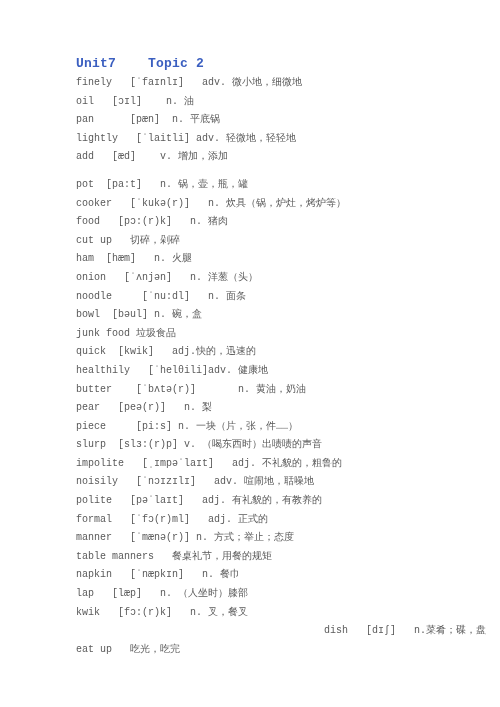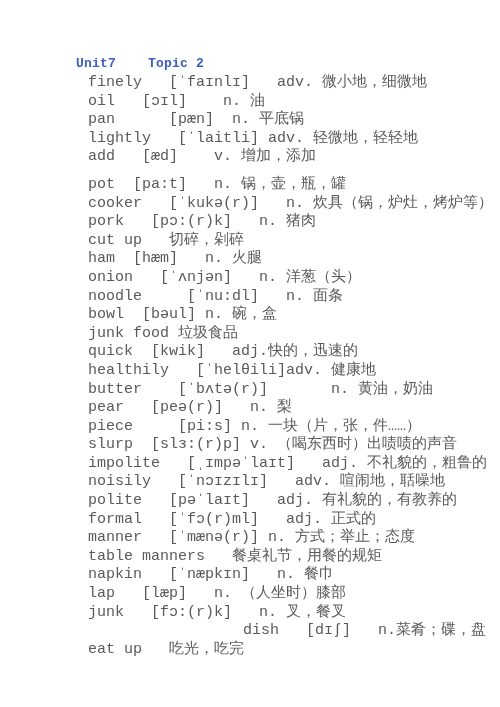--- a/index.html
+++ b/index.html
@@ -37,64 +37,63 @@
     margin: 0 0 3px 0;
     white-space: pre;
   }
   .entry-list {
     margin: 0;
     padding: 0;
     list-style: none;
   }
   .entry {
     font-family: "Liberation Mono", "DejaVu Sans Mono", monospace;
-    font-size: 15px;
+    font-size: 10px;
     line-height: 18.6px;
     color: #5a5a5a;
     white-space: pre;
     letter-spacing: 0px;
-    margin-left: 12px;
   }
   .entry.gap-before {
     margin-top: 9px;
   }
 </style>
 </head>
 <body>
 
 <div class="page" style="background: rgb(255, 255, 255);">
   <div class="content">
     <div class="unit-header" style="color: rgb(59, 95, 192);">Unit7    Topic 2</div>
     <ul class="entry-list">
         <li class="entry" style="color: rgb(90, 90, 90);">finely   [ˈfaɪnlɪ]   adv. 微小地，细微地</li>
         <li class="entry" style="color: rgb(90, 90, 90);">oil   [ɔɪl]    n. 油</li>
         <li class="entry" style="color: rgb(90, 90, 90);">pan      [pæn]  n. 平底锅</li>
         <li class="entry" style="color: rgb(90, 90, 90);">lightly   [ˈlaitli] adv. 轻微地，轻轻地</li>
         <li class="entry" style="color: rgb(90, 90, 90);">add   [æd]    v. 增加，添加</li>
         <li class="entry gap-before" style="color: rgb(90, 90, 90);">pot  [pa:t]   n. 锅，壶，瓶，罐</li>
         <li class="entry" style="color: rgb(90, 90, 90);">cooker   [ˈkukə(r)]   n. 炊具（锅，炉灶，烤炉等）</li>
-        <li class="entry" style="color: rgb(90, 90, 90);">pork   [pɔ:(r)k]   n. 猪肉</li>
+        <li class="entry" style="color: rgb(90, 90, 90);">food   [pɔ:(r)k]   n. 猪肉</li>
         <li class="entry" style="color: rgb(90, 90, 90);">cut up   切碎，剁碎</li>
         <li class="entry" style="color: rgb(90, 90, 90);">ham  [hæm]   n. 火腿</li>
         <li class="entry" style="color: rgb(90, 90, 90);">onion   [ˈʌnjən]   n. 洋葱（头）</li>
         <li class="entry" style="color: rgb(90, 90, 90);">noodle     [ˈnu:dl]   n. 面条</li>
         <li class="entry" style="color: rgb(90, 90, 90);">bowl  [bəul] n. 碗，盒</li>
         <li class="entry" style="color: rgb(90, 90, 90);">junk food 垃圾食品</li>
         <li class="entry" style="color: rgb(90, 90, 90);">quick  [kwik]   adj.快的，迅速的</li>
         <li class="entry" style="color: rgb(90, 90, 90);">healthily   [ˈhelθili]adv. 健康地</li>
         <li class="entry" style="color: rgb(90, 90, 90);">butter    [ˈbʌtə(r)]       n. 黄油，奶油</li>
         <li class="entry" style="color: rgb(90, 90, 90);">pear   [peə(r)]   n. 梨</li>
         <li class="entry" style="color: rgb(90, 90, 90);">piece     [pi:s] n. 一块（片，张，件……）</li>
         <li class="entry" style="color: rgb(90, 90, 90);">slurp  [slɜ:(r)p] v. （喝东西时）出啧啧的声音</li>
         <li class="entry" style="color: rgb(90, 90, 90);">impolite   [ˌɪmpəˈlaɪt]   adj. 不礼貌的，粗鲁的</li>
         <li class="entry" style="color: rgb(90, 90, 90);">noisily   [ˈnɔɪzɪlɪ]   adv. 喧闹地，聒噪地</li>
         <li class="entry" style="color: rgb(90, 90, 90);">polite   [pəˈlaɪt]   adj. 有礼貌的，有教养的</li>
         <li class="entry" style="color: rgb(90, 90, 90);">formal   [ˈfɔ(r)ml]   adj. 正式的</li>
         <li class="entry" style="color: rgb(90, 90, 90);">manner   [ˈmænə(r)] n. 方式；举止；态度</li>
         <li class="entry" style="color: rgb(90, 90, 90);">table manners   餐桌礼节，用餐的规矩</li>
         <li class="entry" style="color: rgb(90, 90, 90);">napkin   [ˈnæpkɪn]   n. 餐巾</li>
         <li class="entry" style="color: rgb(90, 90, 90);">lap   [læp]   n. （人坐时）膝部</li>
-        <li class="entry" style="color: rgb(90, 90, 90);">junk   [fɔ:(r)k]   n. 叉，餐叉</li>
+        <li class="entry" style="color: rgb(90, 90, 90);">kwik   [fɔ:(r)k]   n. 叉，餐叉</li>
         <li class="entry" style="color: rgb(90, 90, 90); text-align: right;">dish   [dɪʃ]   n.菜肴；碟，盘</li>
         <li class="entry" style="color: rgb(90, 90, 90);">eat up   吃光，吃完</li>
       </ul>
   </div>
 </div>
 
 </body></html>

